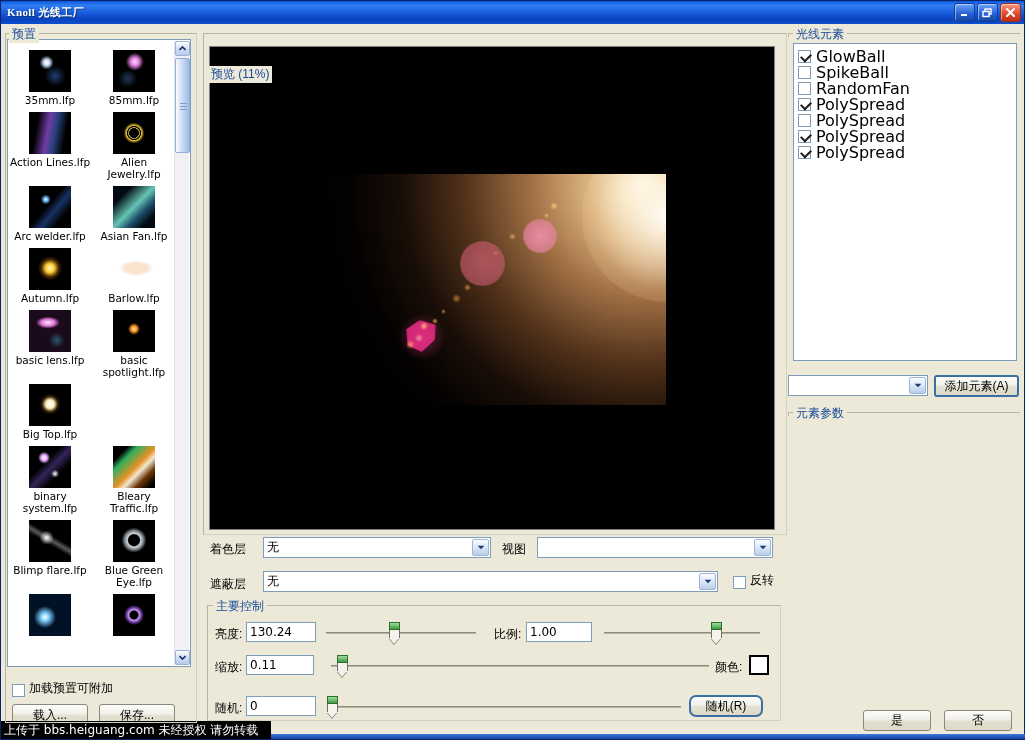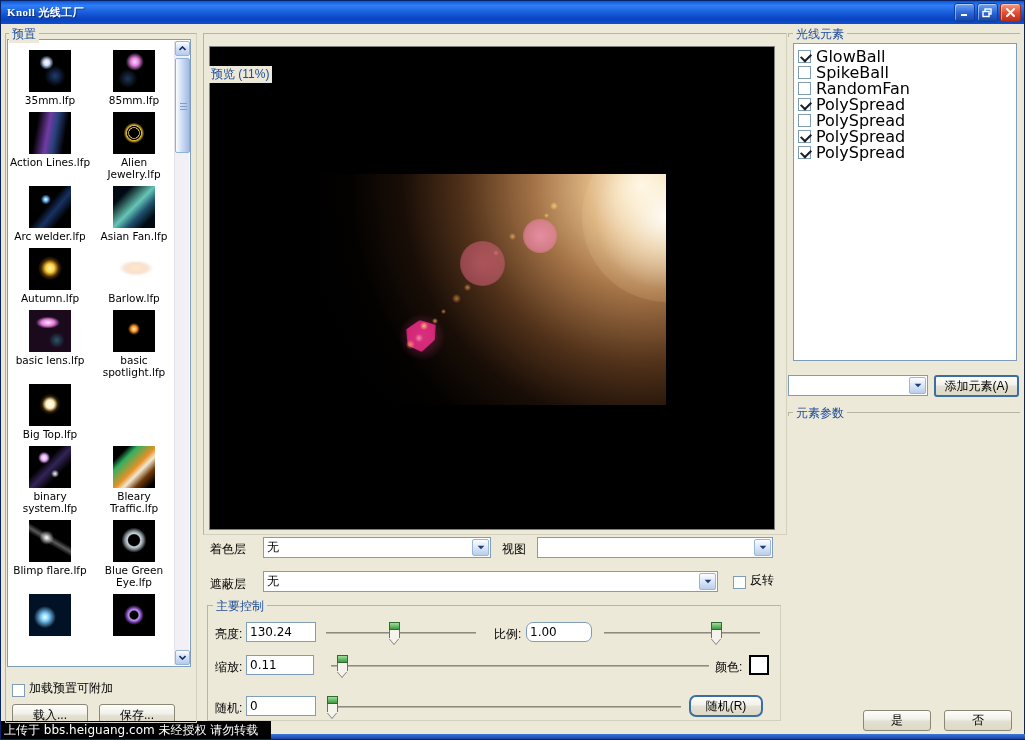--- a/index.html
+++ b/index.html
@@ -438,21 +438,21 @@
   <div class="slider" style="left:325px; top:621px; width:150px;">
     <div class="track"></div>
     <div class="sl-thumb" id="th-bright" style="left: 67.5px;">
       <div class="head"></div>
         <div class="body"></div>
         <div class="tip"></div>
     </div>
   </div>
 
   <div class="lbl" style="position:absolute; left:493px; top:625px;">比例:</div>
-  <div class="tinput" style="position:absolute; left:525px; top:621px; width:66px; height:20px;border-radius:7px;">1.00</div>
+  <div class="tinput" style="position:absolute; left:525px; top:621px; width:66px; height:20px;">1.00</div>
   <div class="slider" style="left:603px; top:621px; width:156px;">
     <div class="track"></div>
     <div class="sl-thumb" id="th-ratio" style="left: 112.32px;">
       <div class="head"></div>
         <div class="body"></div>
         <div class="tip"></div>
     </div>
   </div>
 
   <div class="lbl" style="position:absolute; left:214px; top:658px;">缩放:</div>

